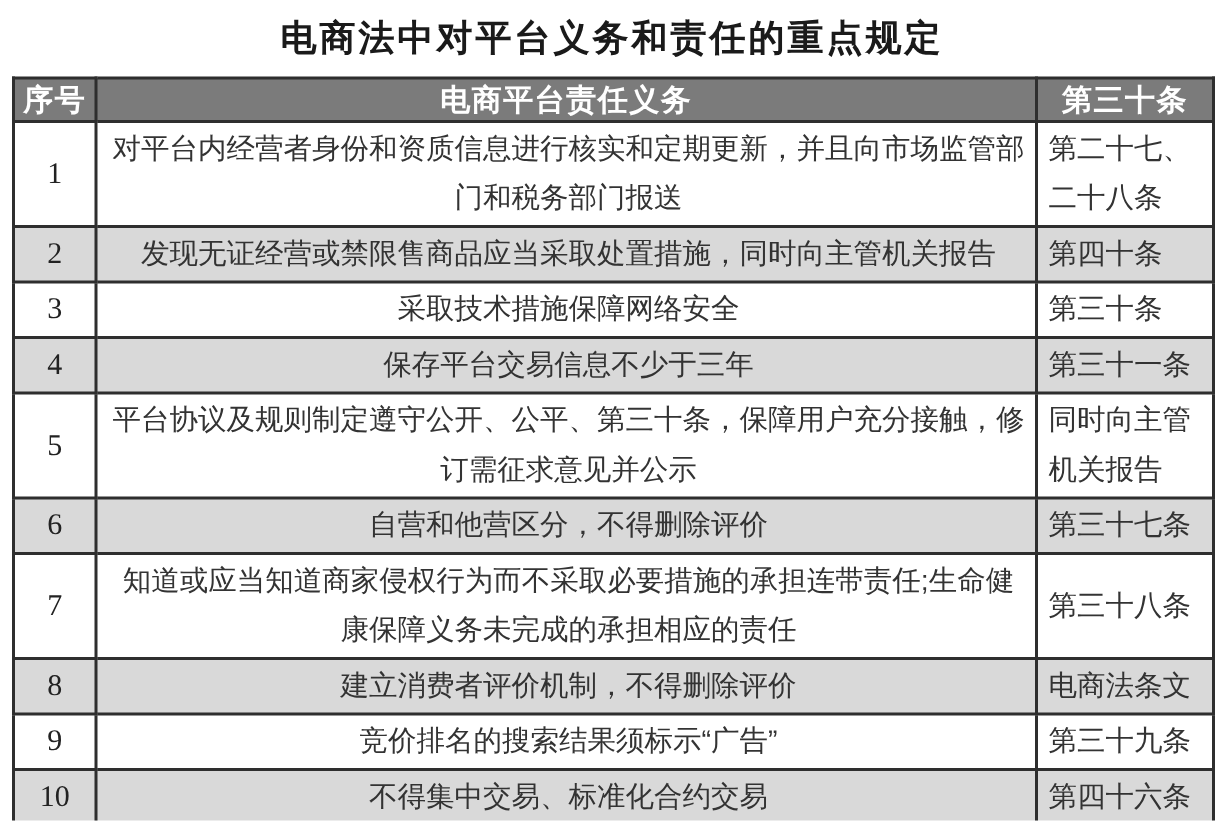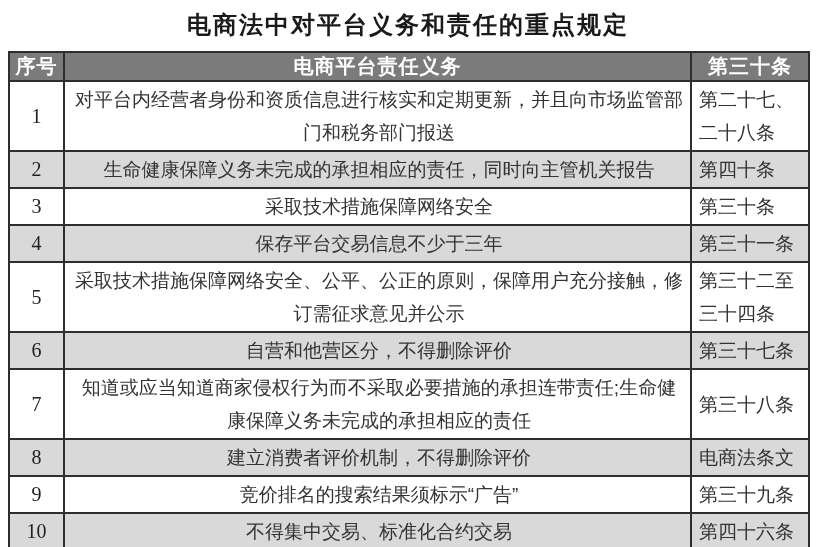--- a/index.html
+++ b/index.html
@@ -96,37 +96,37 @@
     </tr>
   </thead>
   <tbody>
     <tr class="tall">
       <td class="no-cell">1</td>
       <td class="duty-cell">对平台内经营者身份和资质信息进行核实和定期更新，并且向市场监管部门和税务部门报送</td>
       <td class="art-cell">第二十七、二十八条</td>
     </tr>
     <tr class="alt">
       <td class="no-cell">2</td>
-      <td class="duty-cell">生命健康保障义务未完成的承担相应的责任，同时向主管机关报告</td>
+      <td class="duty-cell">发现无证经营或禁限售商品应当采取处置措施，同时向主管机关报告</td>
       <td class="art-cell">第四十条</td>
     </tr>
     <tr>
       <td class="no-cell">3</td>
       <td class="duty-cell">采取技术措施保障网络安全</td>
       <td class="art-cell">第三十条</td>
     </tr>
     <tr class="alt">
       <td class="no-cell">4</td>
       <td class="duty-cell">保存平台交易信息不少于三年</td>
       <td class="art-cell">第三十一条</td>
     </tr>
     <tr class="tall">
       <td class="no-cell">5</td>
-      <td class="duty-cell">采取技术措施保障网络安全、公平、公正的原则，保障用户充分接触，修订需征求意见并公示</td>
-      <td class="art-cell">第三十二至三十四条</td>
+      <td class="duty-cell">平台协议及规则制定遵守公开、公平、第三十条，保障用户充分接触，修订需征求意见并公示</td>
+      <td class="art-cell">同时向主管机关报告</td>
     </tr>
     <tr class="alt">
       <td class="no-cell">6</td>
       <td class="duty-cell">自营和他营区分，不得删除评价</td>
       <td class="art-cell">第三十七条</td>
     </tr>
     <tr class="tall">
       <td class="no-cell">7</td>
       <td class="duty-cell">知道或应当知道商家侵权行为而不采取必要措施的承担连带责任;生命健康保障义务未完成的承担相应的责任</td>
       <td class="art-cell">第三十八条</td>

